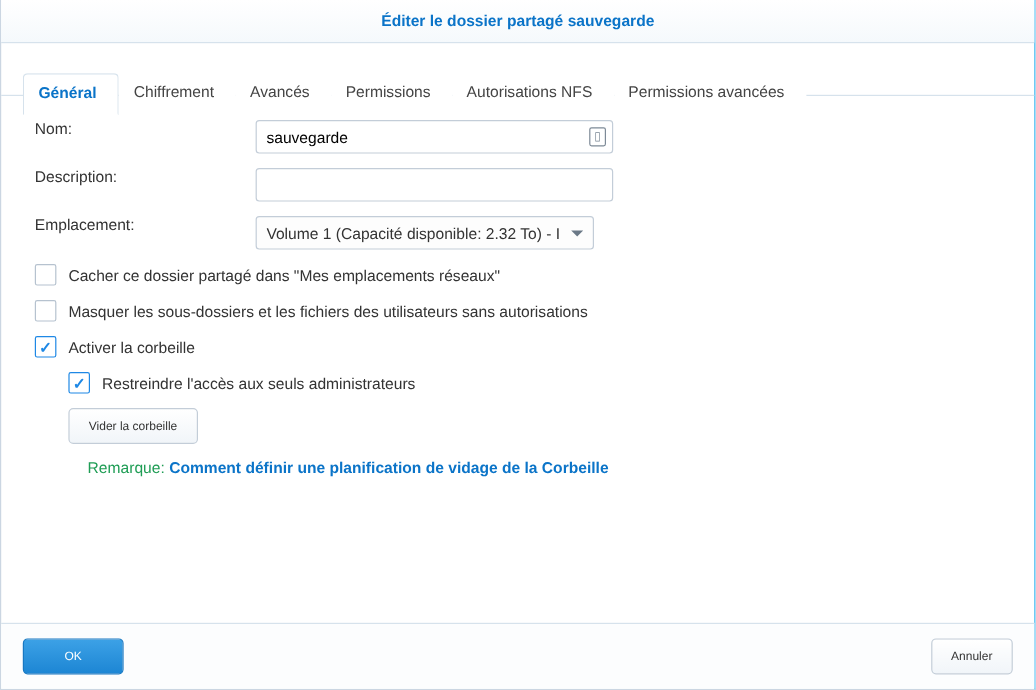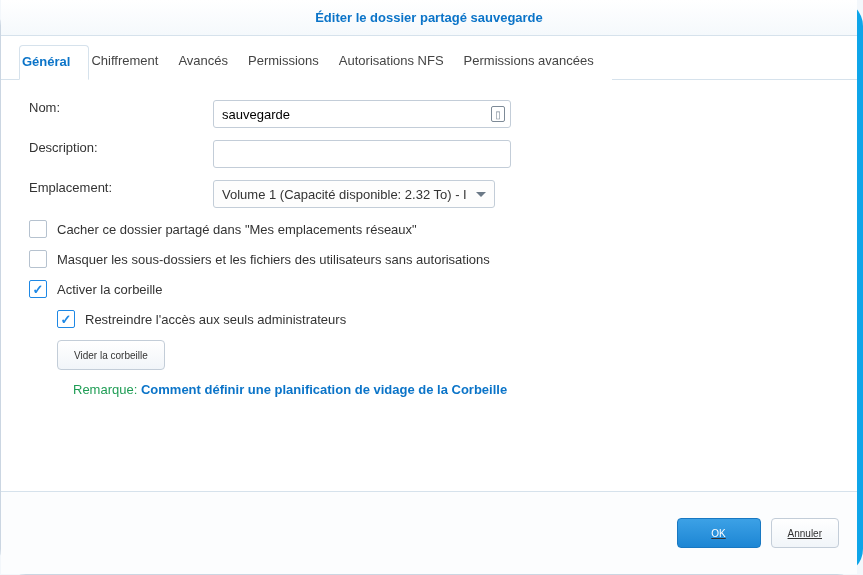--- a/index.html
+++ b/index.html
@@ -6,48 +6,47 @@
   html, body { width: 863px; height: 575px; font-family: Arial, Helvetica, sans-serif; font-size: 13px; color: #333; }
   body { background: #f3f7fb; }
 
   .dialog {
     width: 863px;
     height: 575px;
     background: #ffffff;
     display: flex;
     flex-direction: column;
     border-left: 1px solid #cbd6e2;
-    border-right: 6px solid #0ea5e9;
+    border-right: 1px solid #0ea5e9;
     border-bottom: 1px solid #cbd6e2;
-    border-radius: 26px;
   }
 
   .title-bar {
     height: 36px;
     background: linear-gradient(#ffffff, #f5f9fc);
     border-bottom: 1px solid #d6e2ec;
     display: flex;
     align-items: center;
     justify-content: center;
     font-weight: bold;
     color: #0b74c8;
   }
 
   .tabs {
     display: flex;
     padding: 8px 18px 0 18px;
     border-bottom: 1px solid #d6e2ec;
     gap: 0;
   }
   .tab {
-    padding: 8px 18px 10px 2px;
+    padding: 8px 18px 10px 12px;
     cursor: pointer;
     color: #444;
     position: relative;
-    top: 1px;
+    top: 17px;
     background: #ffffff;
   }
   .tab.active {
     color: #0b74c8;
     font-weight: bold;
     border: 1px solid #d6e2ec;
     border-bottom: 1px solid #ffffff;
     border-radius: 4px 4px 0 0;
   }
 
@@ -136,26 +135,25 @@
     min-width: 84px;
   }
 
   .indent-block { margin-left: 28px; margin-top: 4px; }
   .remark-row { margin: 12px 0 0 44px; }
   .remark-label { color: #1f9d55; }
   .remark-link { color: #0b74c8; font-weight: bold; text-decoration: none; cursor: pointer; }
 
   .footer {
     border-top: 1px solid #d6e2ec;
-    padding: 26px 18px;
-    display: flex;
-    justify-content: flex-end;
+    padding: 12px 18px;
+    display: flex;
+    justify-content: space-between;
     gap: 10px;
     background: #fcfdfe;
-    text-decoration: underline;
   }
 
   .name-input-wrap { position: relative; width: 298px; }
   .name-icon {
     position: absolute;
     right: 6px; top: 50%; transform: translateY(-50%);
     width: 14px; height: 16px;
     border: 1px solid #7d8a97;
     border-radius: 2px;
     display: flex; align-items: center; justify-content: center;

